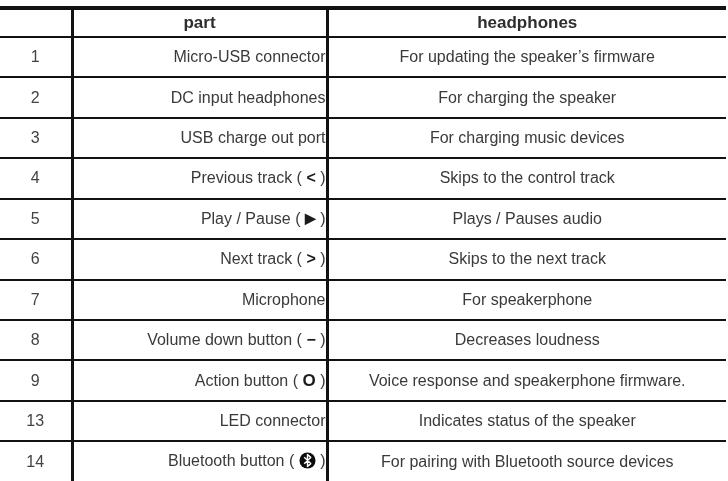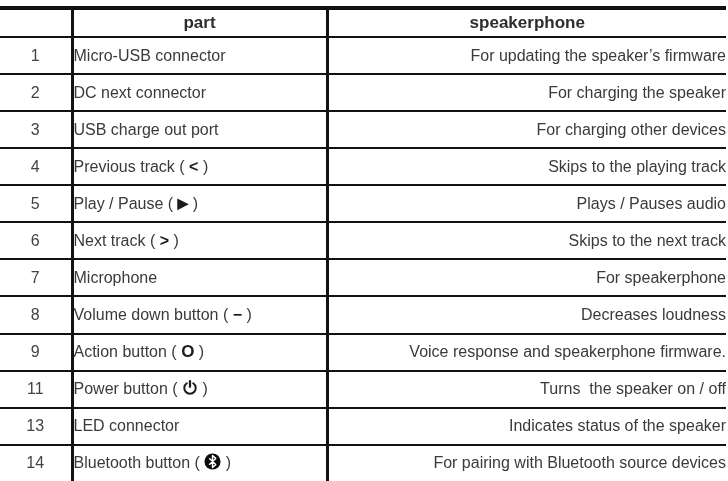--- a/index.html
+++ b/index.html
@@ -39,22 +39,22 @@
     height: 29px;
     padding: 0;
     vertical-align: middle;
   }
   .doc-table tbody tr:last-child td { border-bottom: 4px solid #121212; }
 
   .doc-table th:nth-child(1), .doc-table td:nth-child(1) { border-right: 3px solid #121212; }
   .doc-table th:nth-child(2), .doc-table td:nth-child(2) { border-right: 3px solid #121212; }
 
   td.cell-num  { text-align: center; color: #434345; }
-  td.cell-part { text-align: left; }
-  td.cell-desc { text-align: right; padding-left: 10px; white-space: pre-wrap; }
+  td.cell-part { text-align: right; }
+  td.cell-desc { text-align: center; padding-left: 10px; white-space: pre-wrap; }
 
   .sym {
     font-weight: bold;
     color: #1c1c1c;
   }
   .sym-play { font-size: 14px; position: relative; top: -1px; }
   .sym-circle { font-size: 17px; }
   .inline-icon {
     display: inline-block;
     vertical-align: middle;
@@ -68,43 +68,43 @@
 <table class="doc-table">
   <colgroup>
     <col class="c-num">
     <col class="c-part">
     <col class="c-desc">
   </colgroup>
   <thead>
     <tr>
       <th></th>
       <th>part</th>
-      <th>speakerphone</th>
+      <th>headphones</th>
     </tr>
   </thead>
   <tbody>
       <tr>
         <td class="cell-num">1</td>
         <td class="cell-part">Micro-USB connector</td>
         <td class="cell-desc">For updating the speaker’s firmware</td>
       </tr>
       <tr>
         <td class="cell-num">2</td>
-        <td class="cell-part">DC next connector</td>
+        <td class="cell-part">DC input headphones</td>
         <td class="cell-desc">For charging the speaker</td>
       </tr>
       <tr>
         <td class="cell-num">3</td>
         <td class="cell-part">USB charge out port</td>
-        <td class="cell-desc">For charging other devices</td>
+        <td class="cell-desc">For charging music devices</td>
       </tr>
       <tr>
         <td class="cell-num">4</td>
         <td class="cell-part">Previous track ( <span class="sym sym-lt">&lt;</span> )</td>
-        <td class="cell-desc">Skips to the playing track</td>
+        <td class="cell-desc">Skips to the control track</td>
       </tr>
       <tr>
         <td class="cell-num">5</td>
         <td class="cell-part">Play / Pause ( <span class="sym sym-play">▶</span> )</td>
         <td class="cell-desc">Plays / Pauses audio</td>
       </tr>
       <tr>
         <td class="cell-num">6</td>
         <td class="cell-part">Next track ( <span class="sym sym-gt">&gt;</span> )</td>
         <td class="cell-desc">Skips to the next track</td>
@@ -118,28 +118,20 @@
         <td class="cell-num">8</td>
         <td class="cell-part">Volume down button ( <span class="sym sym-minus">−</span> )</td>
         <td class="cell-desc">Decreases loudness</td>
       </tr>
       <tr>
         <td class="cell-num">9</td>
         <td class="cell-part">Action button ( <span class="sym sym-circle">O</span> )</td>
         <td class="cell-desc">Voice response and speakerphone firmware.</td>
       </tr>
       <tr>
-        <td class="cell-num">11</td>
-        <td class="cell-part">Power button ( <svg class="inline-icon" width="16" height="17" viewBox="0 0 24 24" fill="none">
-            <path d="M12 2.5 L12 11" stroke="#1c1c1c" stroke-width="3.4" stroke-linecap="round"></path>
-            <path d="M7.2 5.6 A 8.6 8.6 0 1 0 16.8 5.6" stroke="#1c1c1c" stroke-width="3" stroke-linecap="round" fill="none"></path>
-          </svg> )</td>
-        <td class="cell-desc">Turns  the speaker on / off</td>
-      </tr>
-      <tr>
         <td class="cell-num">13</td>
         <td class="cell-part">LED connector</td>
         <td class="cell-desc">Indicates status of the speaker</td>
       </tr>
       <tr>
         <td class="cell-num">14</td>
         <td class="cell-part">Bluetooth button ( <svg class="inline-icon" width="17" height="17" viewBox="0 0 18 18">
             <circle cx="9" cy="9" r="8.5" fill="#0c0c0c"></circle>
             <path d="M5.5 5.6 L12.4 12.3 L9 15.4 L9 2.6 L12.4 5.7 L5.5 12.4" stroke="#ffffff" stroke-width="1.5" fill="none" stroke-linejoin="round"></path>
           </svg> )</td>

